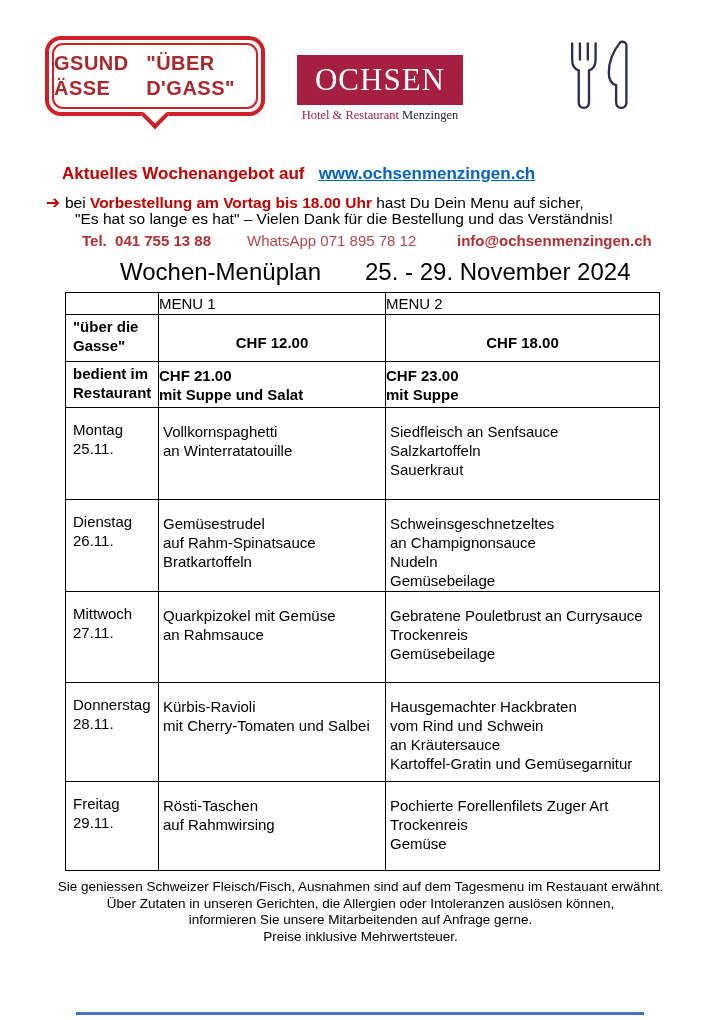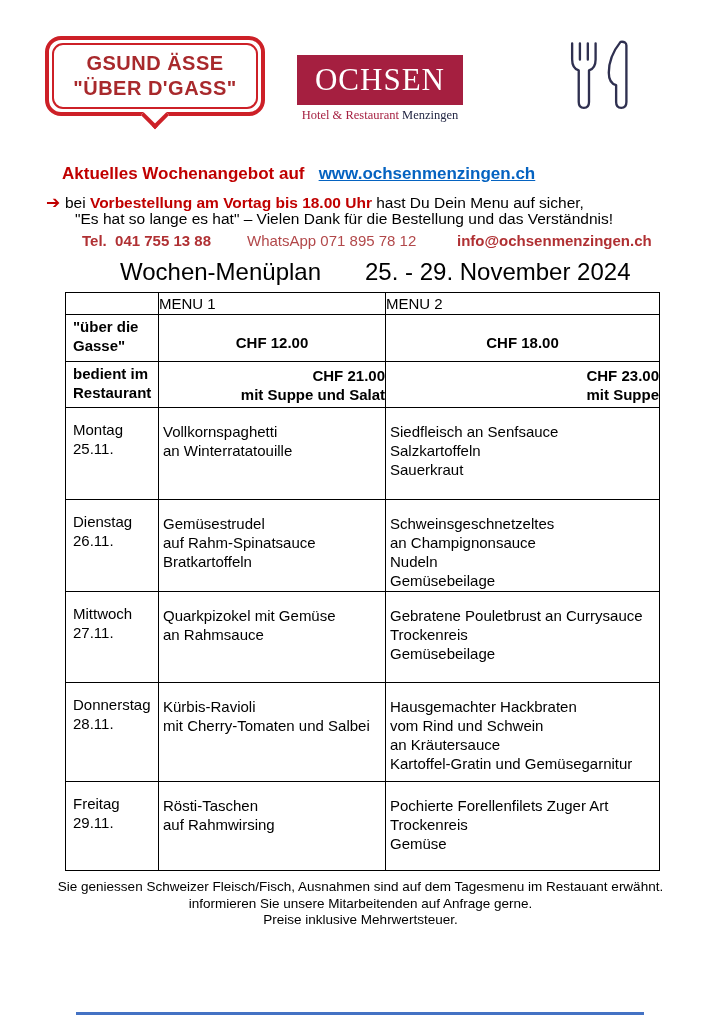--- a/index.html
+++ b/index.html
@@ -11,21 +11,21 @@
     color: #000;
   }
   
   .bubble {
     position: absolute; left: 45px; top: 36px; width: 220px; height: 80px;
     border: 4px solid #cd2027; border-radius: 16px; background: #fff;
     display: flex; align-items: center; justify-content: center;
   }
   .bubble-inner {
     position: absolute; inset: 3px; border: 2px solid #cd2027; border-radius: 11px;
-    display: flex; flex-direction: column; align-items: center; justify-content: center;
+    display: flex; flex-direction: row; align-items: center; justify-content: center;
   }
   .bubble-tail {
     position: absolute; left: 50%; bottom: -13px; width: 20px; height: 20px;
     transform: translateX(-50%) rotate(45deg);
     background: #fff; border-right: 4px solid #cd2027; border-bottom: 4px solid #cd2027;
   }
   .bubble-text { color: #a8292c; font-weight: bold; font-size: 20px; line-height: 25px; letter-spacing: .5px; }
   .brand { position: absolute; left: 297px; top: 55px; width: 166px; text-align: center; }
   .brand-box {
     background: #a51f40; color: #fff; height: 50px;
@@ -55,21 +55,21 @@
   .title-dates { position: absolute; left: 365px; top: 258px; font-size: 24px; }
   
   table.menu {
     position: absolute; left: 65px; top: 292px; width: 594px;
     border-collapse: collapse; table-layout: fixed;
   }
   table.menu td { border: 1.6px solid #000; font-size: 15px; line-height: 19px; white-space: pre-line; overflow: hidden; }
   td.hdr { height: 22px; font-size: 17px; line-height: 17px; padding: 0; }
   td.lbl { text-align: left; padding: 2px 2px 0 7px; vertical-align: top; font-weight: bold; line-height: 20px; }
   td.price { text-align: center; font-weight: bold; vertical-align: bottom; padding-bottom: 9px; }
-  td.pricemid { text-align: right; font-weight: bold; vertical-align: middle; }
+  td.pricemid { text-align: left; font-weight: bold; vertical-align: middle; }
   td.day { text-align: left; padding: 12px 2px 0 7px; vertical-align: top; line-height: 20px; }
   td.dish { padding: 14px 4px 0 4px; vertical-align: top; }
   tr.r-hdr   td { height: 22px; }
   tr.r-gasse td { height: 47px; }
   tr.r-bed   td { height: 46px; }
   tr.r-mon   td { height: 92px; }
   tr.r-tue   td { height: 92px; }
   tr.r-wed   td { height: 91px; }
   tr.r-thu   td { height: 99px; }
   tr.r-fri   td { height: 89px; }
@@ -189,18 +189,19 @@
 auf Rahmwirsing</td>
       <td class="dish">Pochierte Forellenfilets Zuger Art
 Trockenreis
 Gemüse</td>
     </tr>
   </tbody>
     </table>
 
   <div class="footer">
     <div>Sie geniessen Schweizer Fleisch/Fisch, Ausnahmen sind auf dem Tagesmenu im Restauant erwähnt.</div>
+    <div>Über Zutaten in unseren Gerichten, die Allergien oder Intoleranzen auslösen können,</div>
     <div>informieren Sie unsere Mitarbeitenden auf Anfrage gerne.</div>
     <div>Preise inklusive Mehrwertsteuer.</div>
   </div>
 
   <div class="blue-rule"></div>
 </div>
 
 </body></html>

